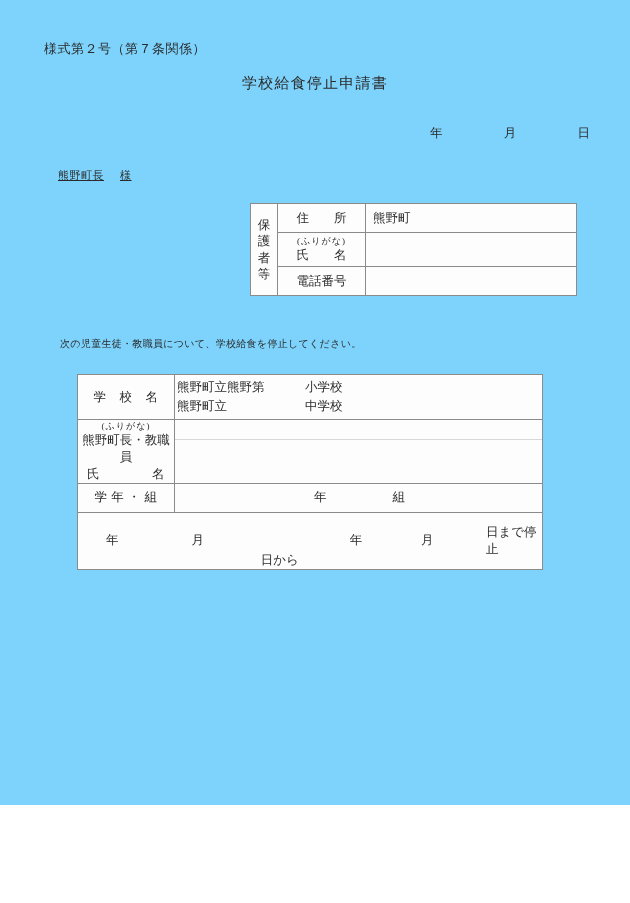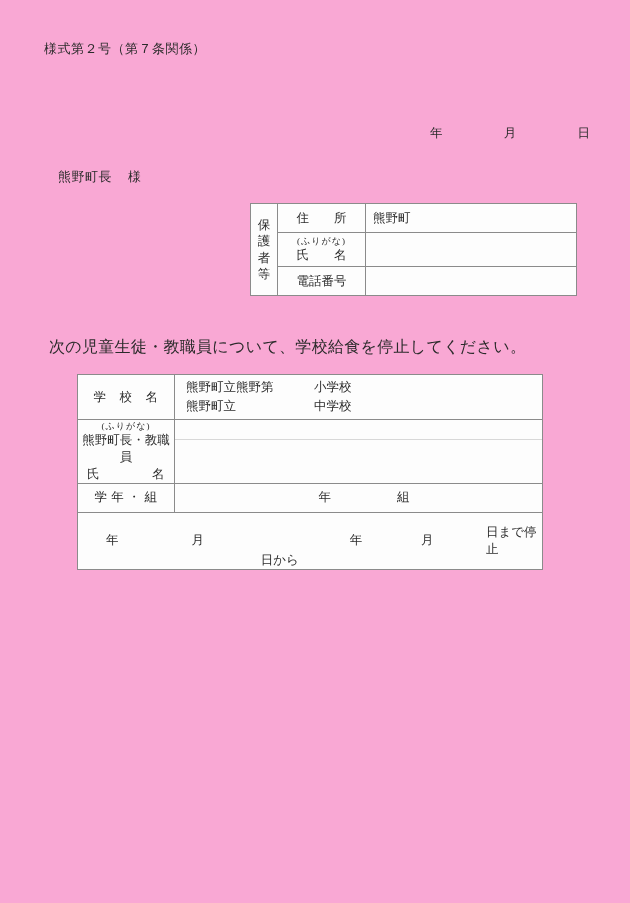--- a/index.html
+++ b/index.html
@@ -7,22 +7,22 @@
     padding: 0;
     background: #ffffff;
   }
   body {
     font-family: "Liberation Serif", "DejaVu Serif", serif;
     color: #2b2b2b;
   }
   #page {
     position: relative;
     width: 630px;
-    height: 903px;
-    background: #f9a8d4;
+    height: 805px;
+    background: #7dd3fc;
     overflow: hidden;
   }
 
   
   .form-no {
     position: absolute;
     left: 44px;
     top: 40px;
     font-size: 13px;
     letter-spacing: 0.5px;
@@ -44,30 +44,31 @@
     width: 160px;
     font-size: 12.5px;
     display: flex;
     justify-content: space-between;
   }
   .date-line span { display: inline-block; }
   .addressee {
     position: absolute;
     left: 58px;
     top: 168px;
-    font-size: 13px;
+    font-size: 11px;
     letter-spacing: 0.5px;
     white-space: nowrap;
+    text-decoration: underline;
   }
   .addressee .sama { margin-left: 16px; }
   .lead-text {
     position: absolute;
-    left: 49px;
+    left: 60px;
     top: 337px;
-    font-size: 16px;
+    font-size: 10px;
     letter-spacing: 0.3px;
     white-space: nowrap;
   }
 
   
   .tbl {
     position: absolute;
     border-collapse: collapse;
     table-layout: fixed;
     background: #fdfdfd;
@@ -115,21 +116,21 @@
   #main-table {
     left: 77px;
     top: 374px;
     width: 466px;
   }
   #main-table td.col-lbl {
     width: 96px;
     text-align: center;
     letter-spacing: 0.5px;
   }
-  #main-table td.col-val { padding-left: 11px; }
+  #main-table td.col-val { padding-left: 2px; }
 
   .school-row td { height: 44px; }
   .school-line {
     display: flex;
     line-height: 1.55;
     font-size: 12.5px;
   }
   .school-line .pre { width: 128px; display: inline-block; }
   .school-line .suf { display: inline-block; }
 
@@ -178,20 +179,21 @@
   .reason-row td { height: 176px; vertical-align: middle; }
   .reason-row td.col-lbl { text-align: center; letter-spacing: 0.5px; }
 </style>
 </head>
 <body>
 
 <div id="page">
 
   <div class="form-no">様式第２号（第７条関係）</div>
 
+  <div class="doc-title">学校給食停止申請書</div>
 
   <div class="date-line">
     <span>年</span>
     <span>月</span>
     <span>日</span>
   </div>
 
   <div class="addressee">
     <span>熊野町長</span><span class="sama">様</span>
   </div>

